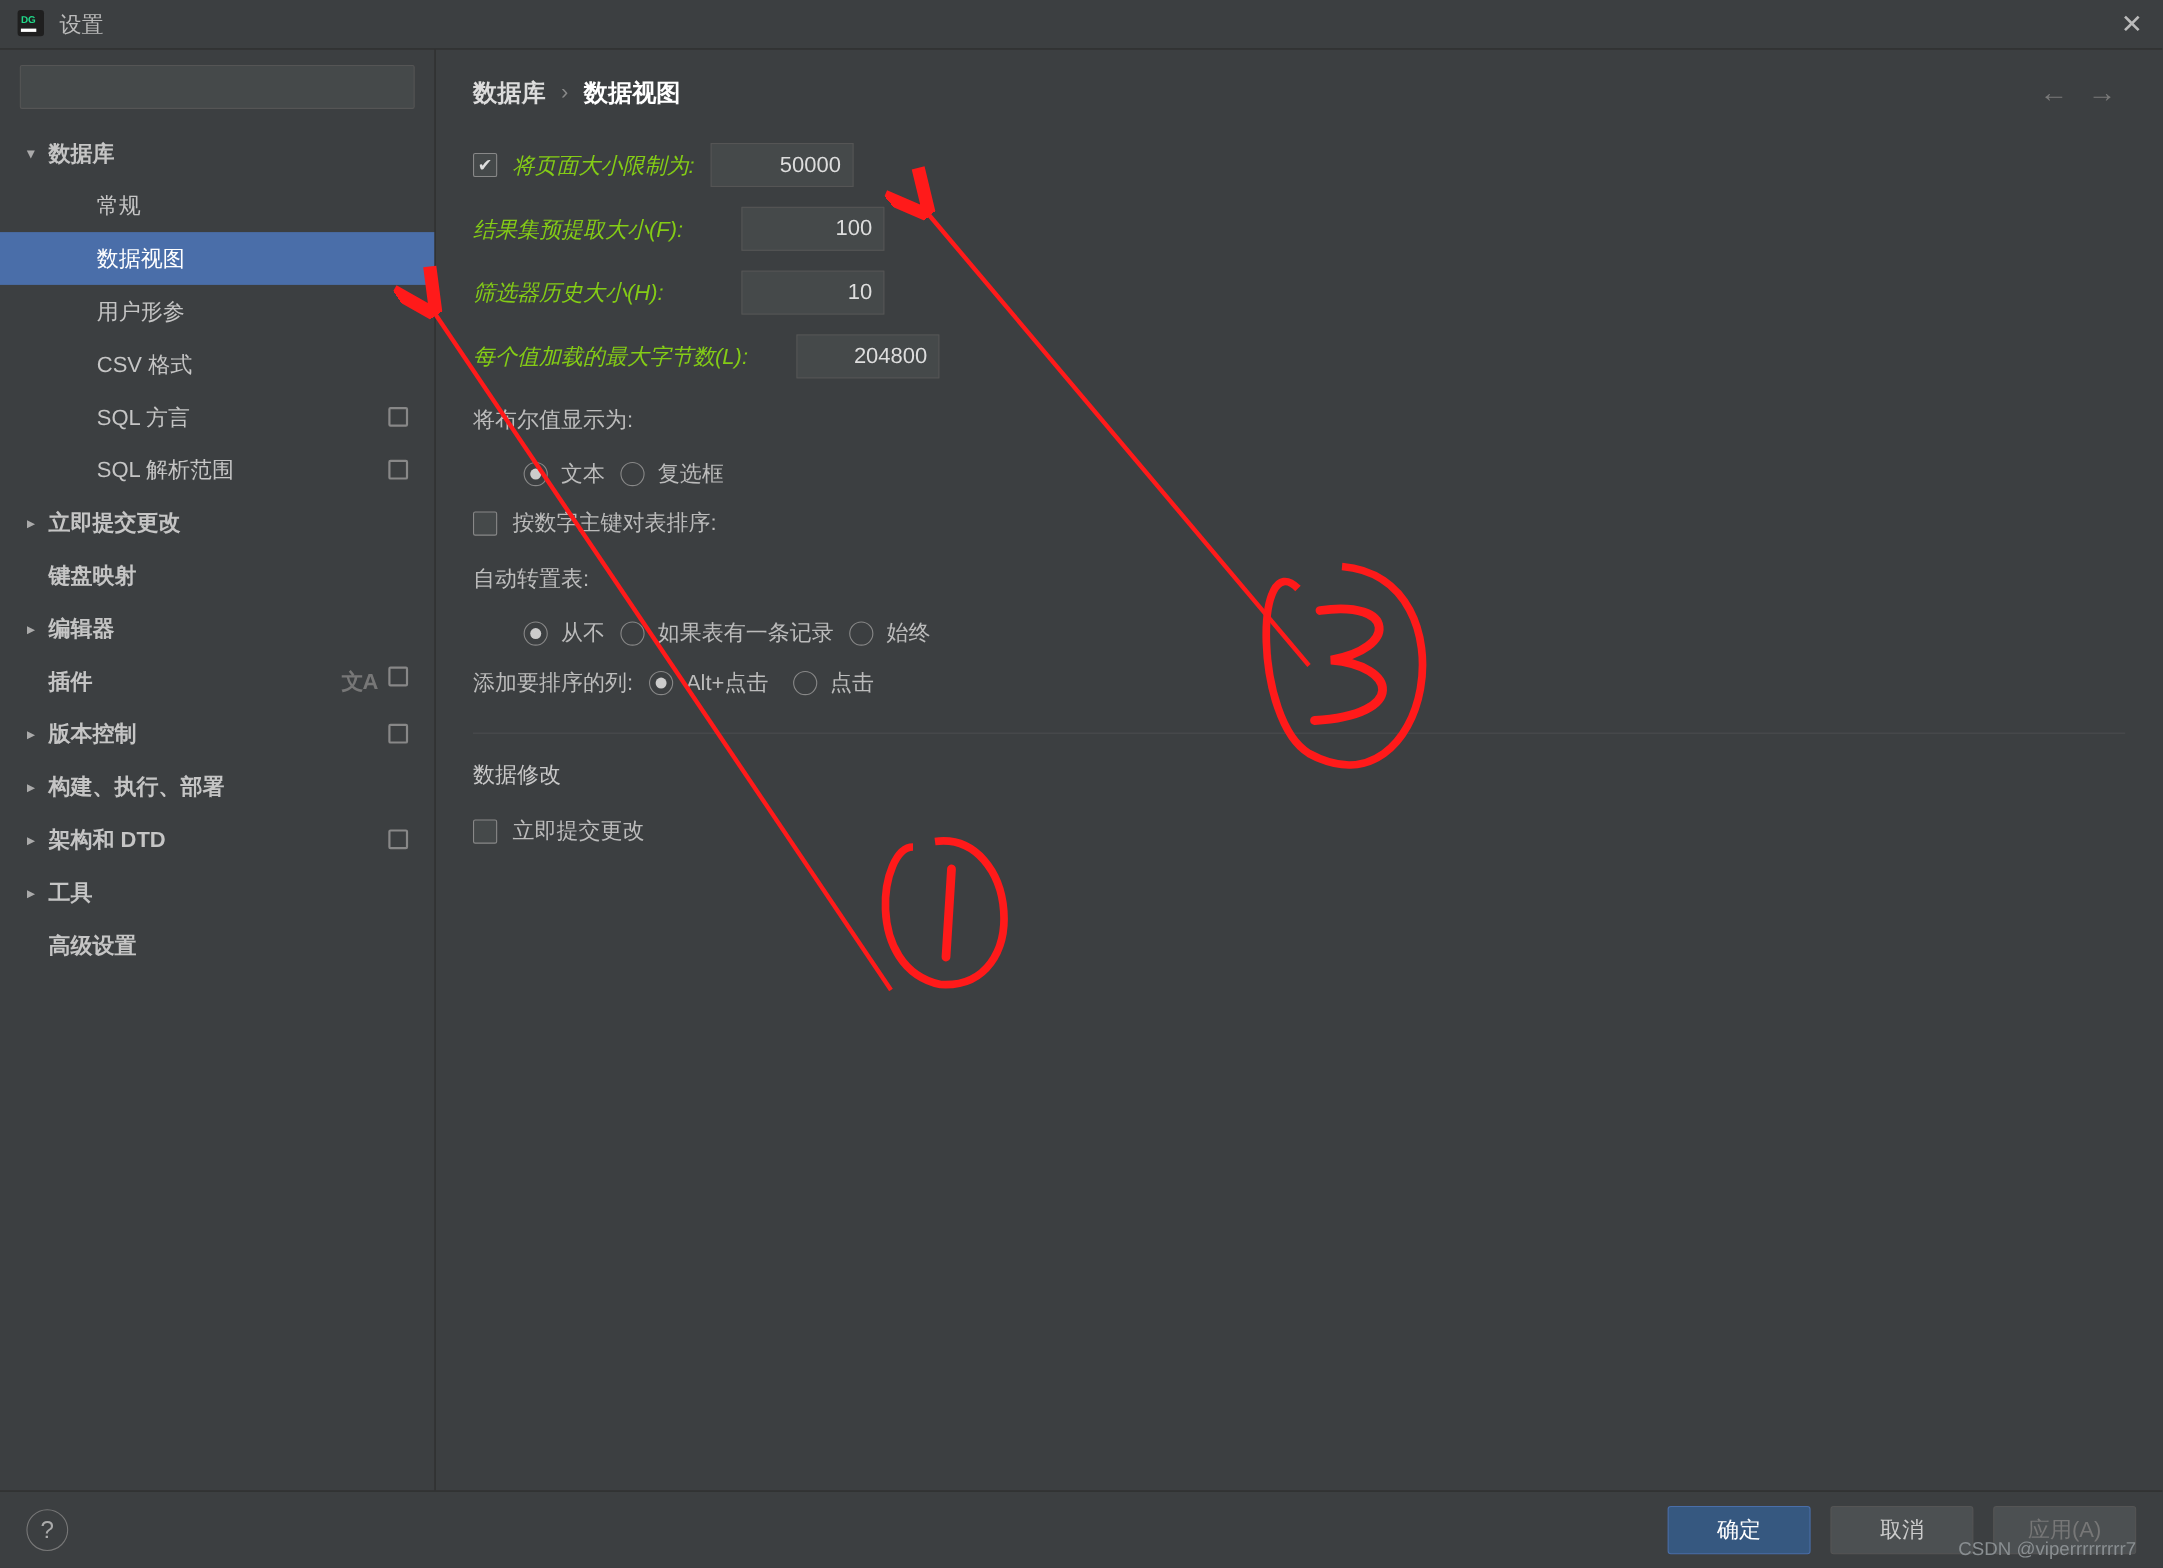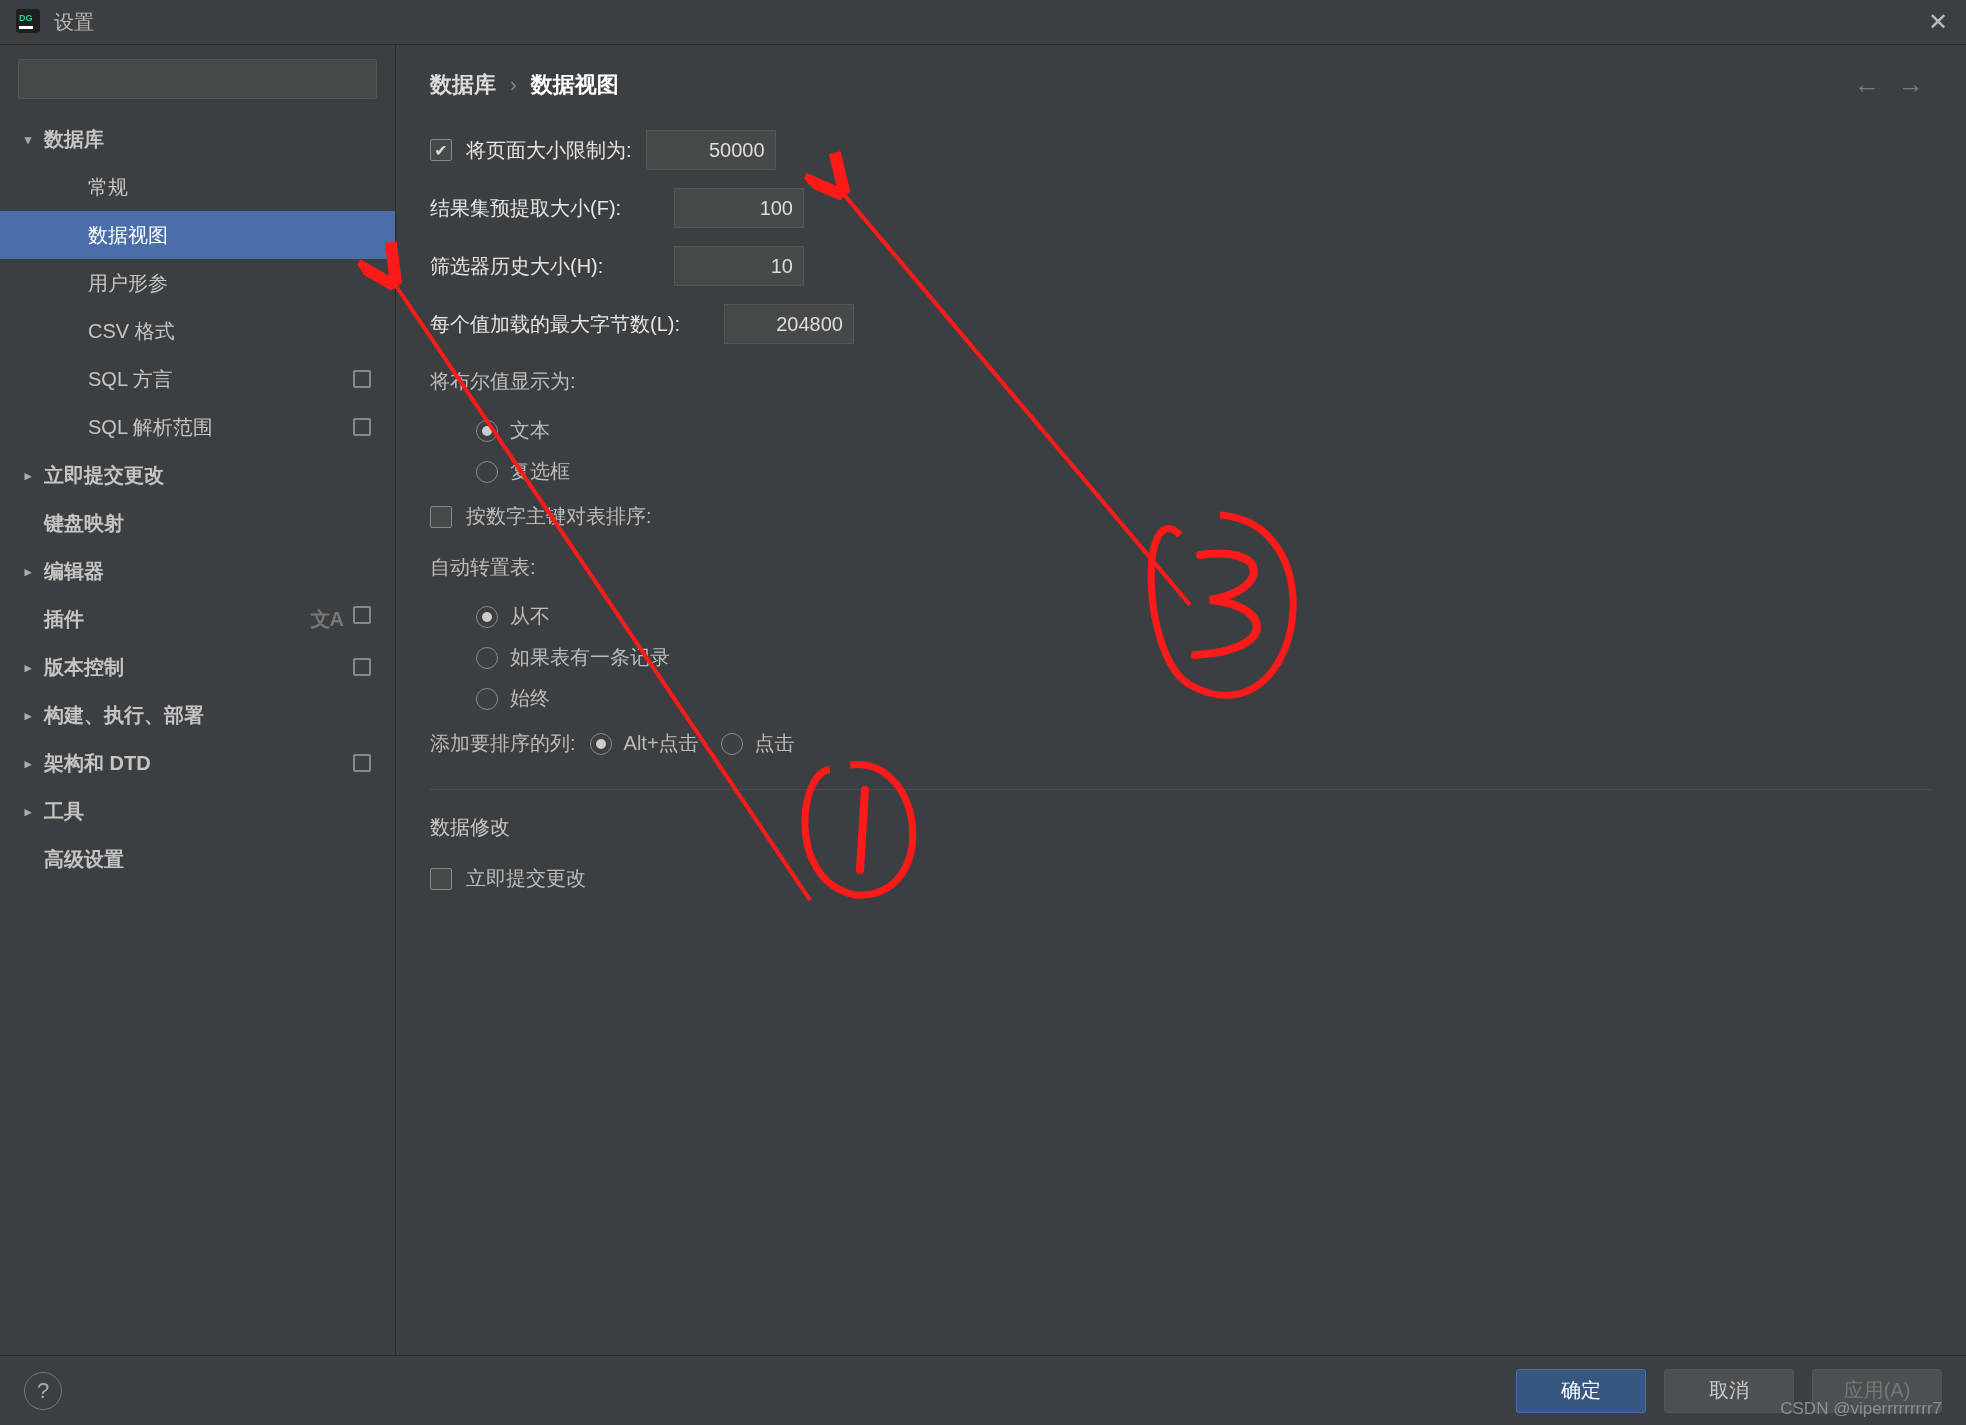--- a/index.html
+++ b/index.html
@@ -37,31 +37,31 @@
   .crumbs { padding: 24px 34px 10px 34px; display:flex; align-items:center; gap:14px; }
   .crumbs .crumb { color:#dcdcdc; font-weight:600; font-size:22px; }
   .crumbs .crumb.active { color:#fff; }
   .crumbs .sep { color:#888; }
   .crumbs .spacer { flex:1; }
   .navarrows { display:flex; gap:18px; color:#7a7a7a; font-size:26px; padding-right:8px; }
   .navarrows span { cursor:pointer; }
 
   .form { padding: 20px 34px; display:flex; flex-direction:column; gap:18px; font-size:20px; }
   .row { display:flex; align-items:center; gap:14px; }
-  .row .label { min-width: 230px; color:#e5e5e5; }
+  .row .label { min-width: 230px; color:#84cc16;font-style:italic; }
   .row.short .label { min-width: 230px; }
   .num-input { width: 130px; height: 40px; background:#45494a; border:1px solid #555; color:#ddd; text-align:right; padding: 0 10px; font-size:20px; }
   .num-input.wide { width:130px; }
 
   .cbwrap { display:inline-flex; align-items:center; gap:12px; }
   .cb { width:22px; height:22px; border:1.5px solid #888; border-radius:2px; display:inline-flex; align-items:center; justify-content:center; background:#45494a; color:#ddd; font-size:16px; }
   .cb.checked::before { content:"✔"; }
 
   .group-label { color:#bdbdbd; margin-top:6px; }
-  .radio-col { display:flex; flex-direction:column; gap:14px; padding-left:46px; margin-top:4px; }
+  .radio-col { display:flex; flex-direction:row; gap:14px; padding-left:46px; margin-top:4px; }
   .radio-row { display:flex; align-items:center; gap:12px; }
   .radio { width:22px; height:22px; border:1.5px solid #888; border-radius:50%; display:inline-flex; align-items:center; justify-content:center; }
   .radio.checked::before { content:""; width:10px; height:10px; background:#ccc; border-radius:50%; display:block; }
   .radio.disabled { border-color:#666; }
   .radio.disabled + span { color:#888; }
   .radio.disabled.checked::before { background:#888; }
 
   .inline-radios { display:flex; align-items:center; gap:22px; }
 
   .hr { border:0; border-top:1px solid #4a4d4f; margin: 14px 0 6px 0; }

